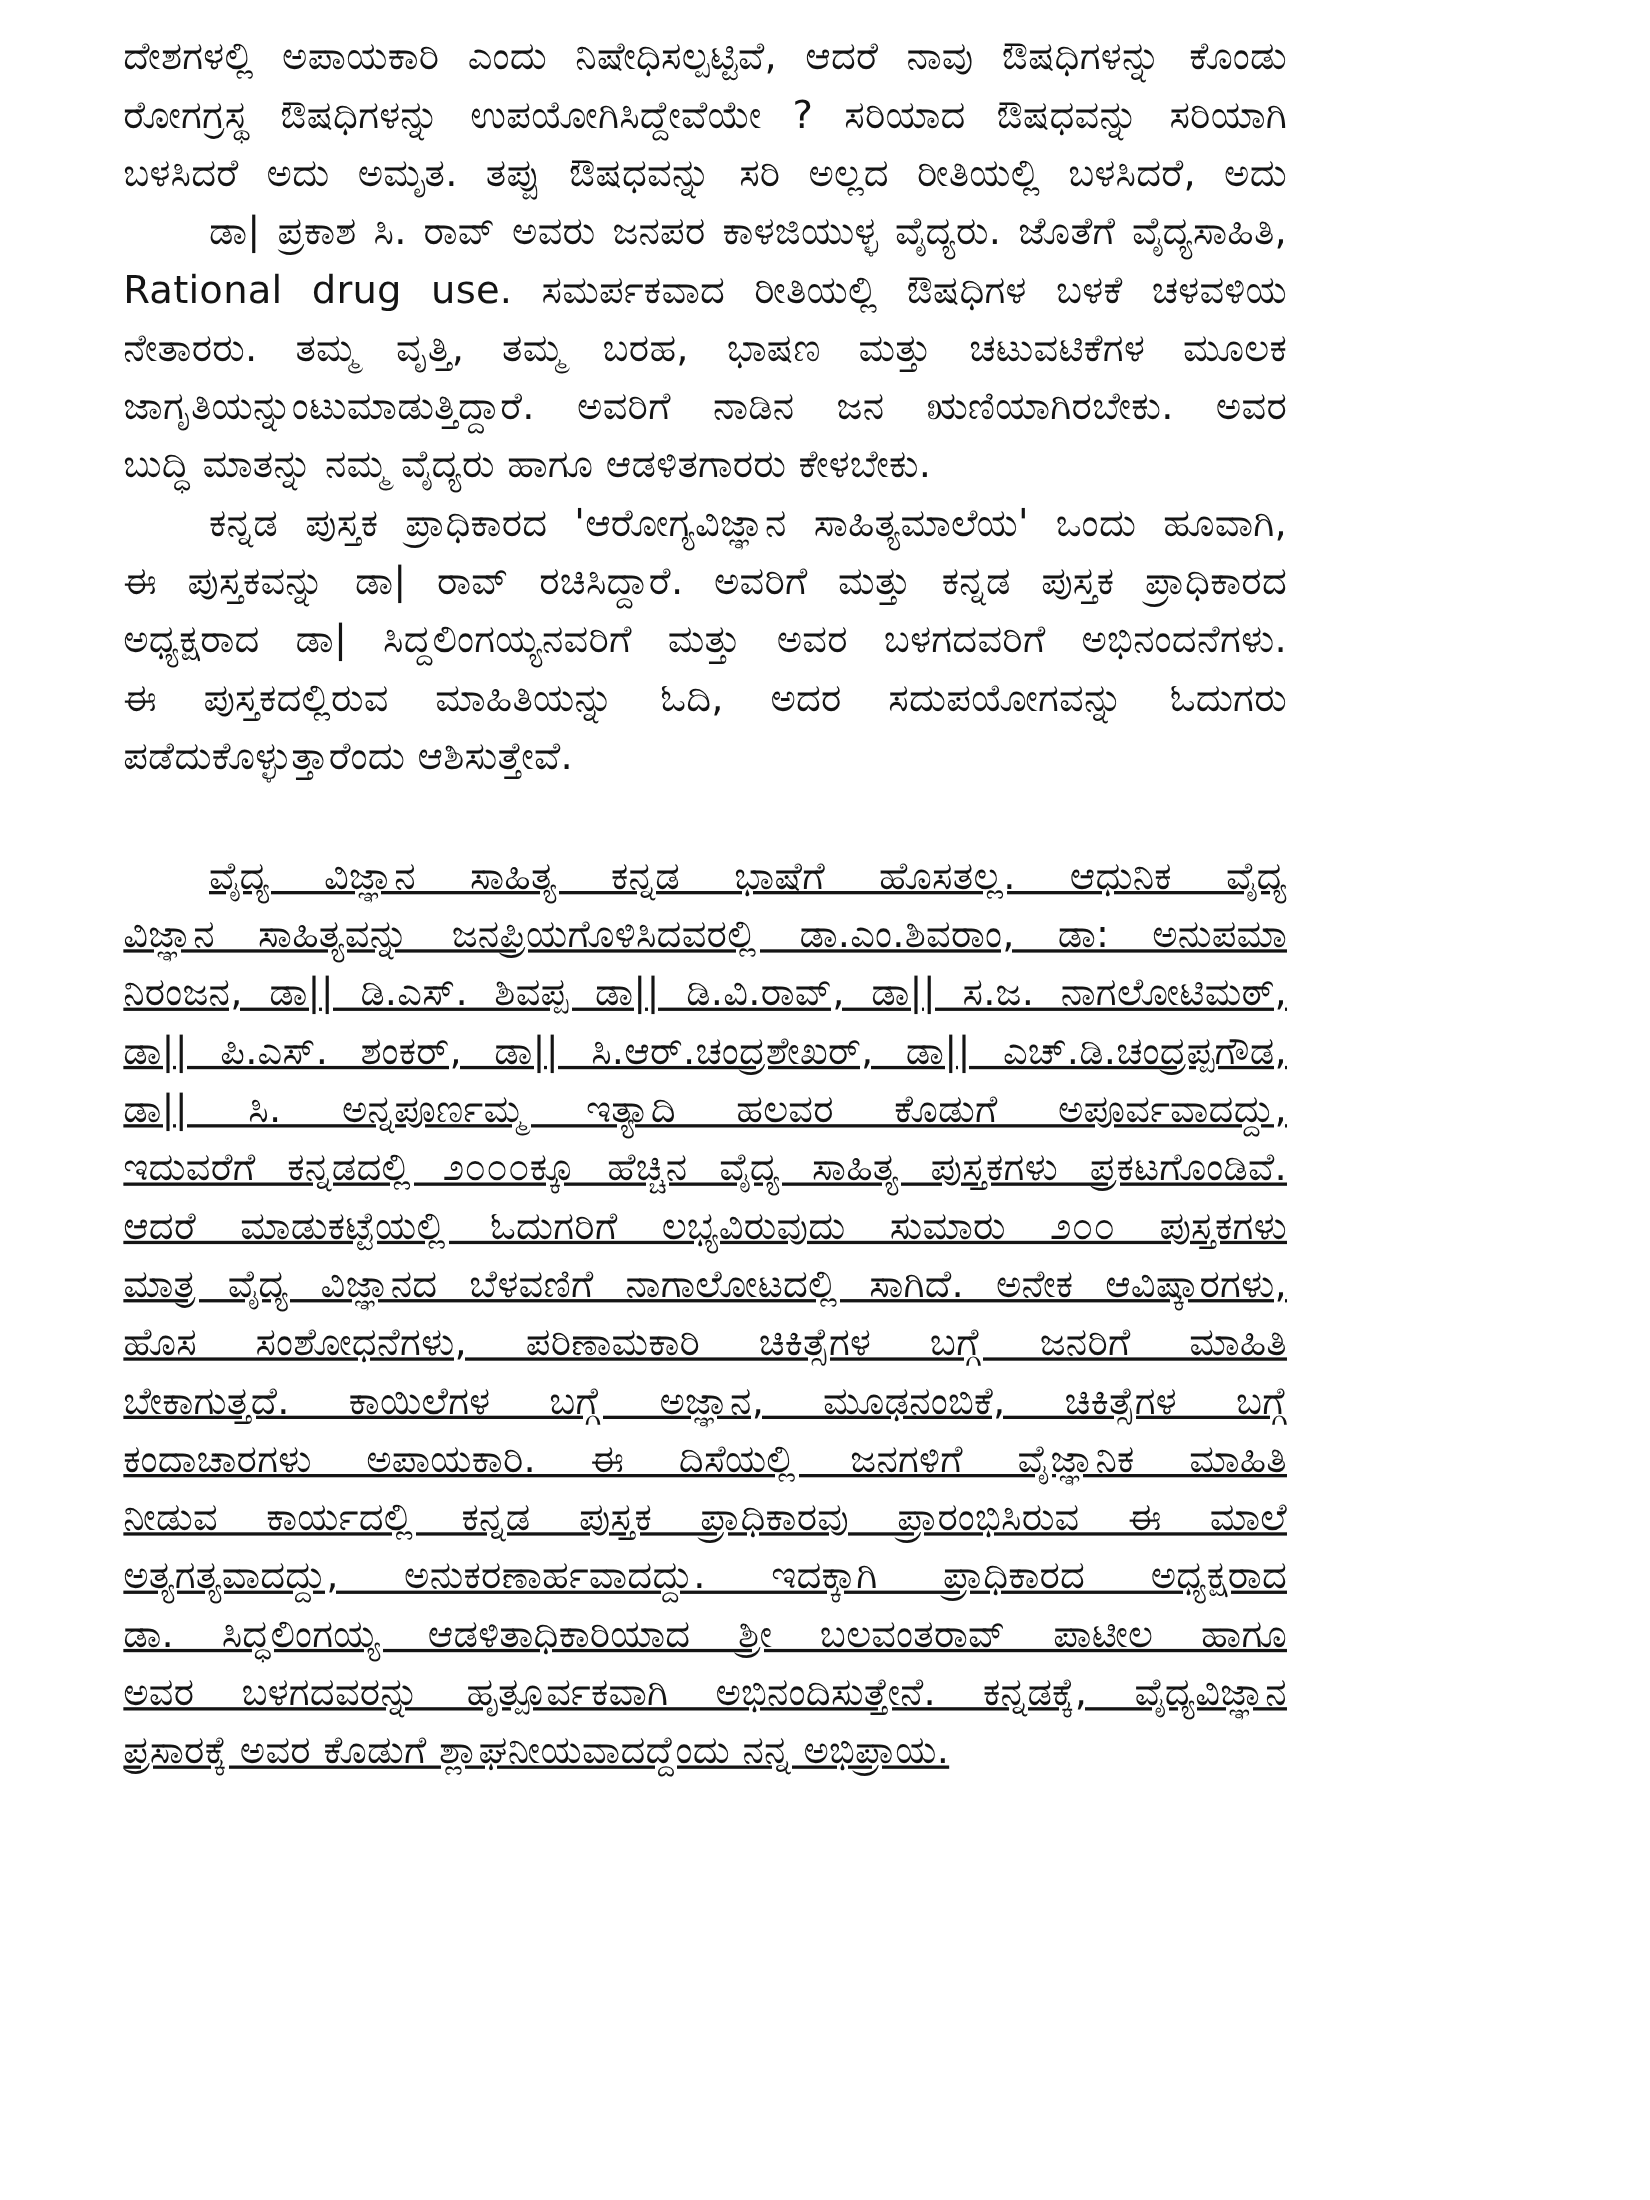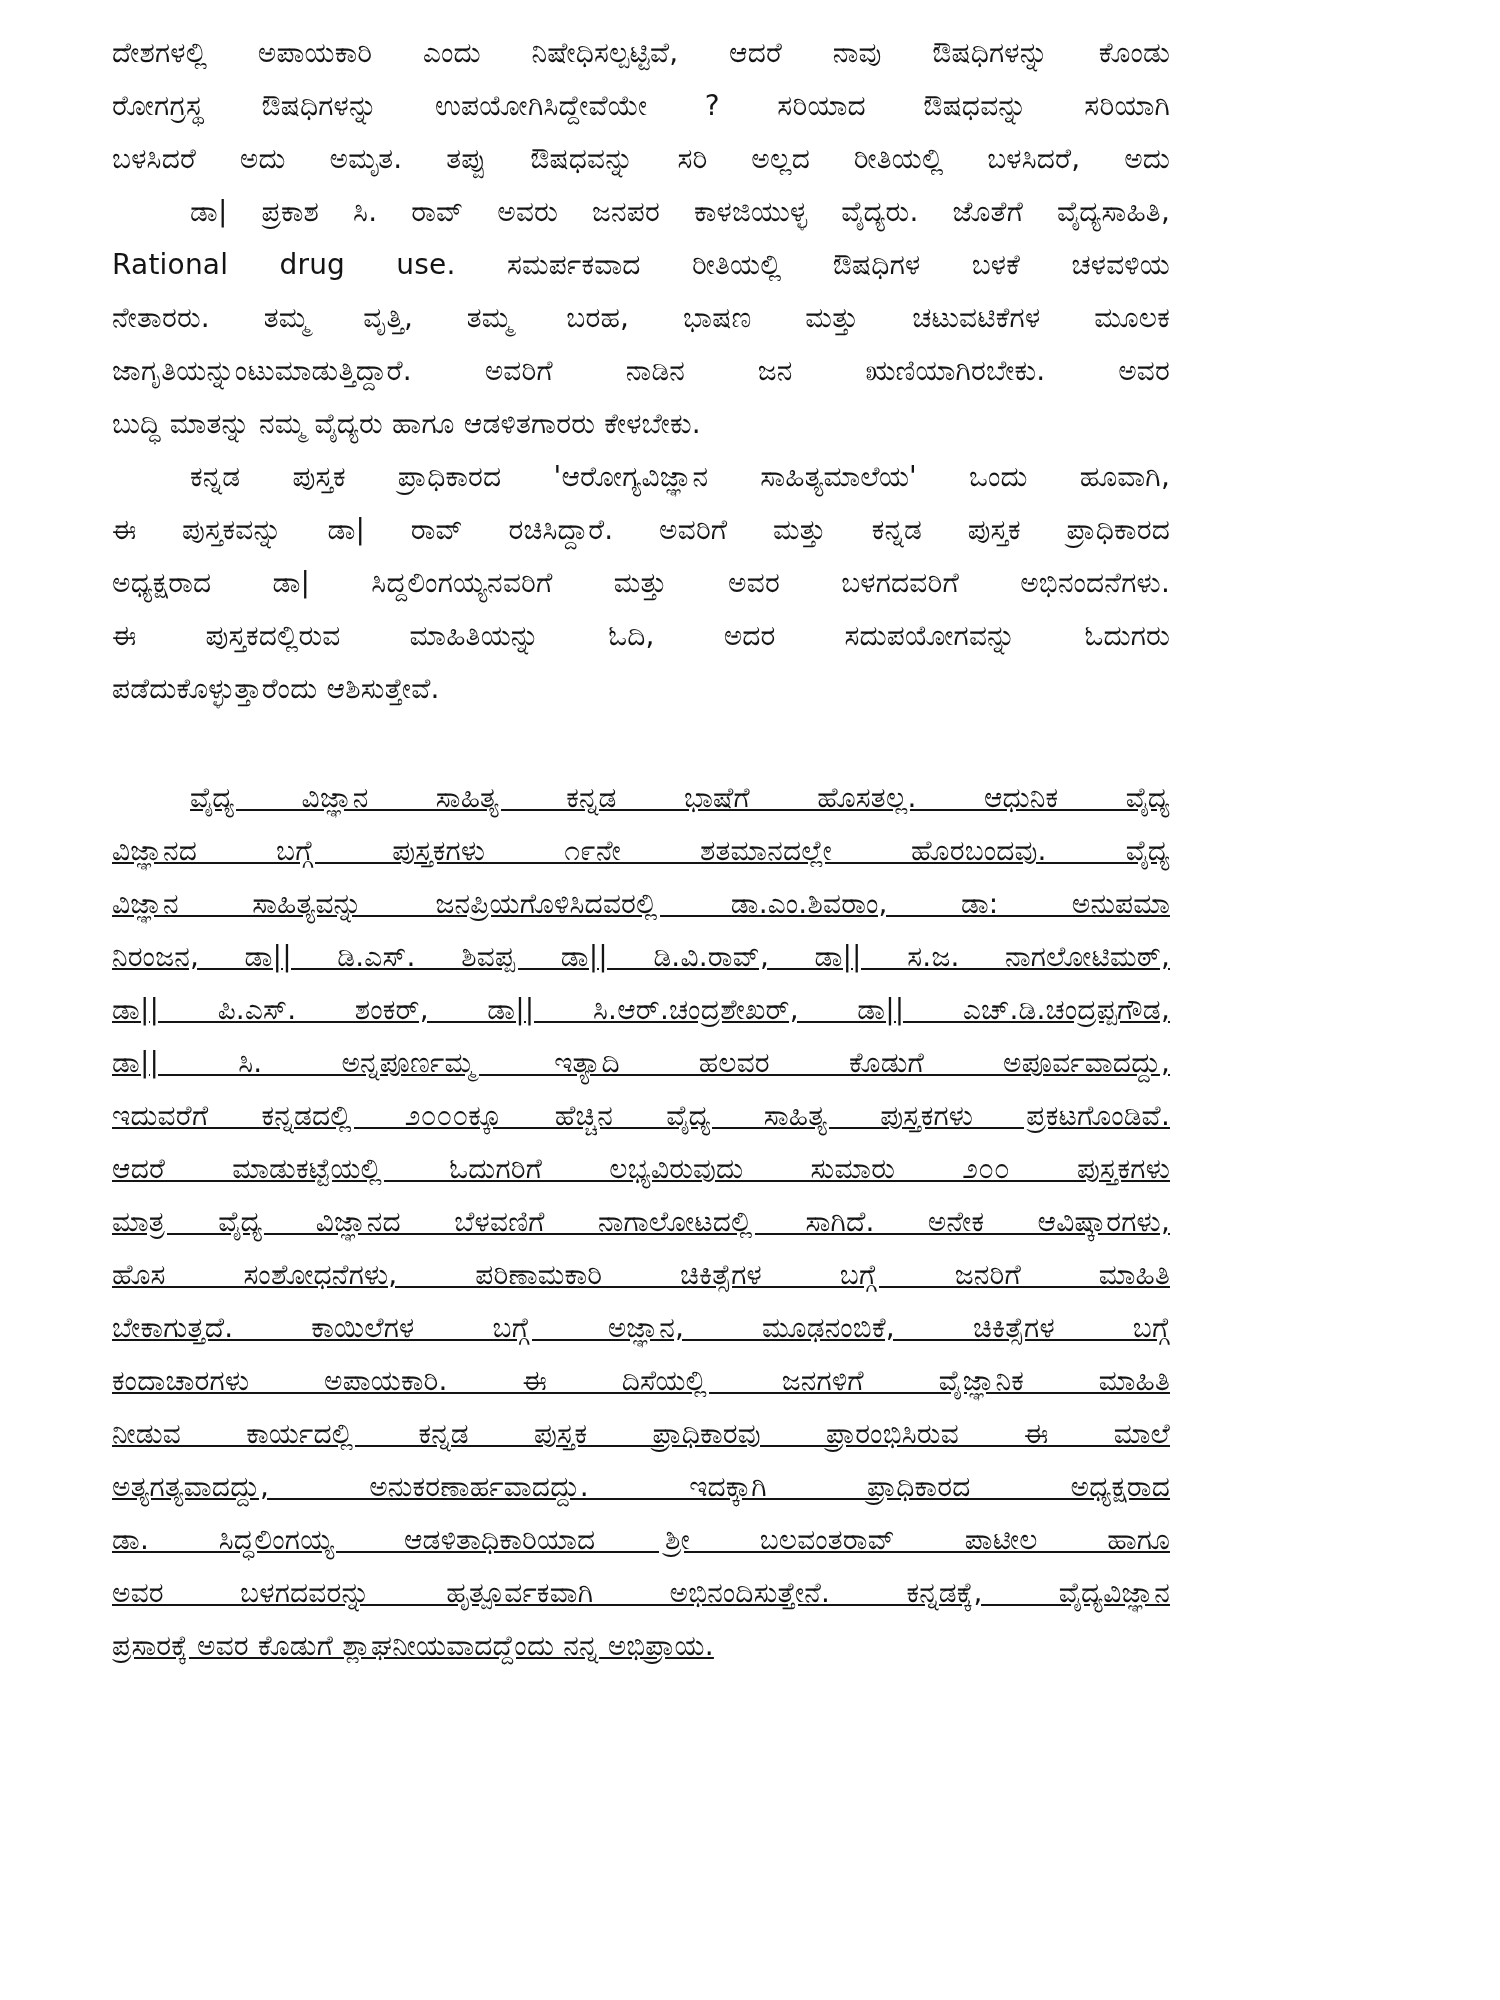--- a/index.html
+++ b/index.html
@@ -22,21 +22,21 @@
   }
   .para {
     margin: 0;
     padding: 0;
   }
   .para.gap-before {
     margin-top: 56px;
     text-decoration: underline;
   }
   .line {
-    font-size: 28px;
+    font-size: 35px;
     line-height: 53px;
     height: 53px;
     white-space: normal;
     text-align: justify;
     text-align-last: justify;
     font-weight: 500;
     letter-spacing: 0.2px;
     overflow: hidden;
   }
   .line.indent {
@@ -64,21 +64,20 @@
     </div>
     <div class="para">
       <div class="line indent">ಕನ್ನಡ ಪುಸ್ತಕ ಪ್ರಾಧಿಕಾರದ 'ಆರೋಗ್ಯವಿಜ್ಞಾನ ಸಾಹಿತ್ಯಮಾಲೆಯ' ಒಂದು ಹೂವಾಗಿ,</div>
       <div class="line">ಈ ಪುಸ್ತಕವನ್ನು ಡಾ| ರಾವ್ ರಚಿಸಿದ್ದಾರೆ. ಅವರಿಗೆ ಮತ್ತು ಕನ್ನಡ ಪುಸ್ತಕ ಪ್ರಾಧಿಕಾರದ</div>
       <div class="line">ಅಧ್ಯಕ್ಷರಾದ ಡಾ| ಸಿದ್ದಲಿಂಗಯ್ಯನವರಿಗೆ ಮತ್ತು ಅವರ ಬಳಗದವರಿಗೆ ಅಭಿನಂದನೆಗಳು.</div>
       <div class="line">ಈ ಪುಸ್ತಕದಲ್ಲಿರುವ ಮಾಹಿತಿಯನ್ನು ಓದಿ, ಅದರ ಸದುಪಯೋಗವನ್ನು ಓದುಗರು</div>
       <div class="line last">ಪಡೆದುಕೊಳ್ಳುತ್ತಾರೆಂದು ಆಶಿಸುತ್ತೇವೆ.</div>
     </div>
     <div class="para gap-before">
       <div class="line indent">ವೈದ್ಯ ವಿಜ್ಞಾನ ಸಾಹಿತ್ಯ ಕನ್ನಡ ಭಾಷೆಗೆ ಹೊಸತಲ್ಲ. ಆಧುನಿಕ ವೈದ್ಯ</div>
-      <div class="line">ವಿಜ್ಞಾನದ ಬಗ್ಗೆ ಪುಸ್ತಕಗಳು ೧೯ನೇ ಶತಮಾನದಲ್ಲೇ ಹೊರಬಂದವು. ವೈದ್ಯ</div>
       <div class="line">ವಿಜ್ಞಾನ ಸಾಹಿತ್ಯವನ್ನು ಜನಪ್ರಿಯಗೊಳಿಸಿದವರಲ್ಲಿ ಡಾ.ಎಂ.ಶಿವರಾಂ, ಡಾ: ಅನುಪಮಾ</div>
       <div class="line">ನಿರಂಜನ, ಡಾ|| ಡಿ.ಎಸ್. ಶಿವಪ್ಪ ಡಾ|| ಡಿ.ವಿ.ರಾವ್, ಡಾ|| ಸ.ಜ. ನಾಗಲೋಟಿಮಠ್,</div>
       <div class="line">ಡಾ|| ಪಿ.ಎಸ್. ಶಂಕರ್, ಡಾ|| ಸಿ.ಆರ್.ಚಂದ್ರಶೇಖರ್, ಡಾ|| ಎಚ್.ಡಿ.ಚಂದ್ರಪ್ಪಗೌಡ,</div>
       <div class="line">ಡಾ|| ಸಿ. ಅನ್ನಪೂರ್ಣಮ್ಮ ಇತ್ಯಾದಿ ಹಲವರ ಕೊಡುಗೆ ಅಪೂರ್ವವಾದದ್ದು,</div>
       <div class="line">ಇದುವರೆಗೆ ಕನ್ನಡದಲ್ಲಿ ೨೦೦೦ಕ್ಕೂ ಹೆಚ್ಚಿನ ವೈದ್ಯ ಸಾಹಿತ್ಯ ಪುಸ್ತಕಗಳು ಪ್ರಕಟಗೊಂಡಿವೆ.</div>
       <div class="line">ಆದರೆ ಮಾಡುಕಟ್ಟೆಯಲ್ಲಿ ಓದುಗರಿಗೆ ಲಭ್ಯವಿರುವುದು ಸುಮಾರು ೨೦೦ ಪುಸ್ತಕಗಳು</div>
       <div class="line">ಮಾತ್ರ ವೈದ್ಯ ವಿಜ್ಞಾನದ ಬೆಳವಣಿಗೆ ನಾಗಾಲೋಟದಲ್ಲಿ ಸಾಗಿದೆ. ಅನೇಕ ಆವಿಷ್ಕಾರಗಳು,</div>
       <div class="line">ಹೊಸ ಸಂಶೋಧನೆಗಳು, ಪರಿಣಾಮಕಾರಿ ಚಿಕಿತ್ಸೆಗಳ ಬಗ್ಗೆ ಜನರಿಗೆ ಮಾಹಿತಿ</div>
       <div class="line">ಬೇಕಾಗುತ್ತದೆ. ಕಾಯಿಲೆಗಳ ಬಗ್ಗೆ ಅಜ್ಞಾನ, ಮೂಢನಂಬಿಕೆ, ಚಿಕಿತ್ಸೆಗಳ ಬಗ್ಗೆ</div>
       <div class="line">ಕಂದಾಚಾರಗಳು ಅಪಾಯಕಾರಿ. ಈ ದಿಸೆಯಲ್ಲಿ ಜನಗಳಿಗೆ ವೈಜ್ಞಾನಿಕ ಮಾಹಿತಿ</div>

